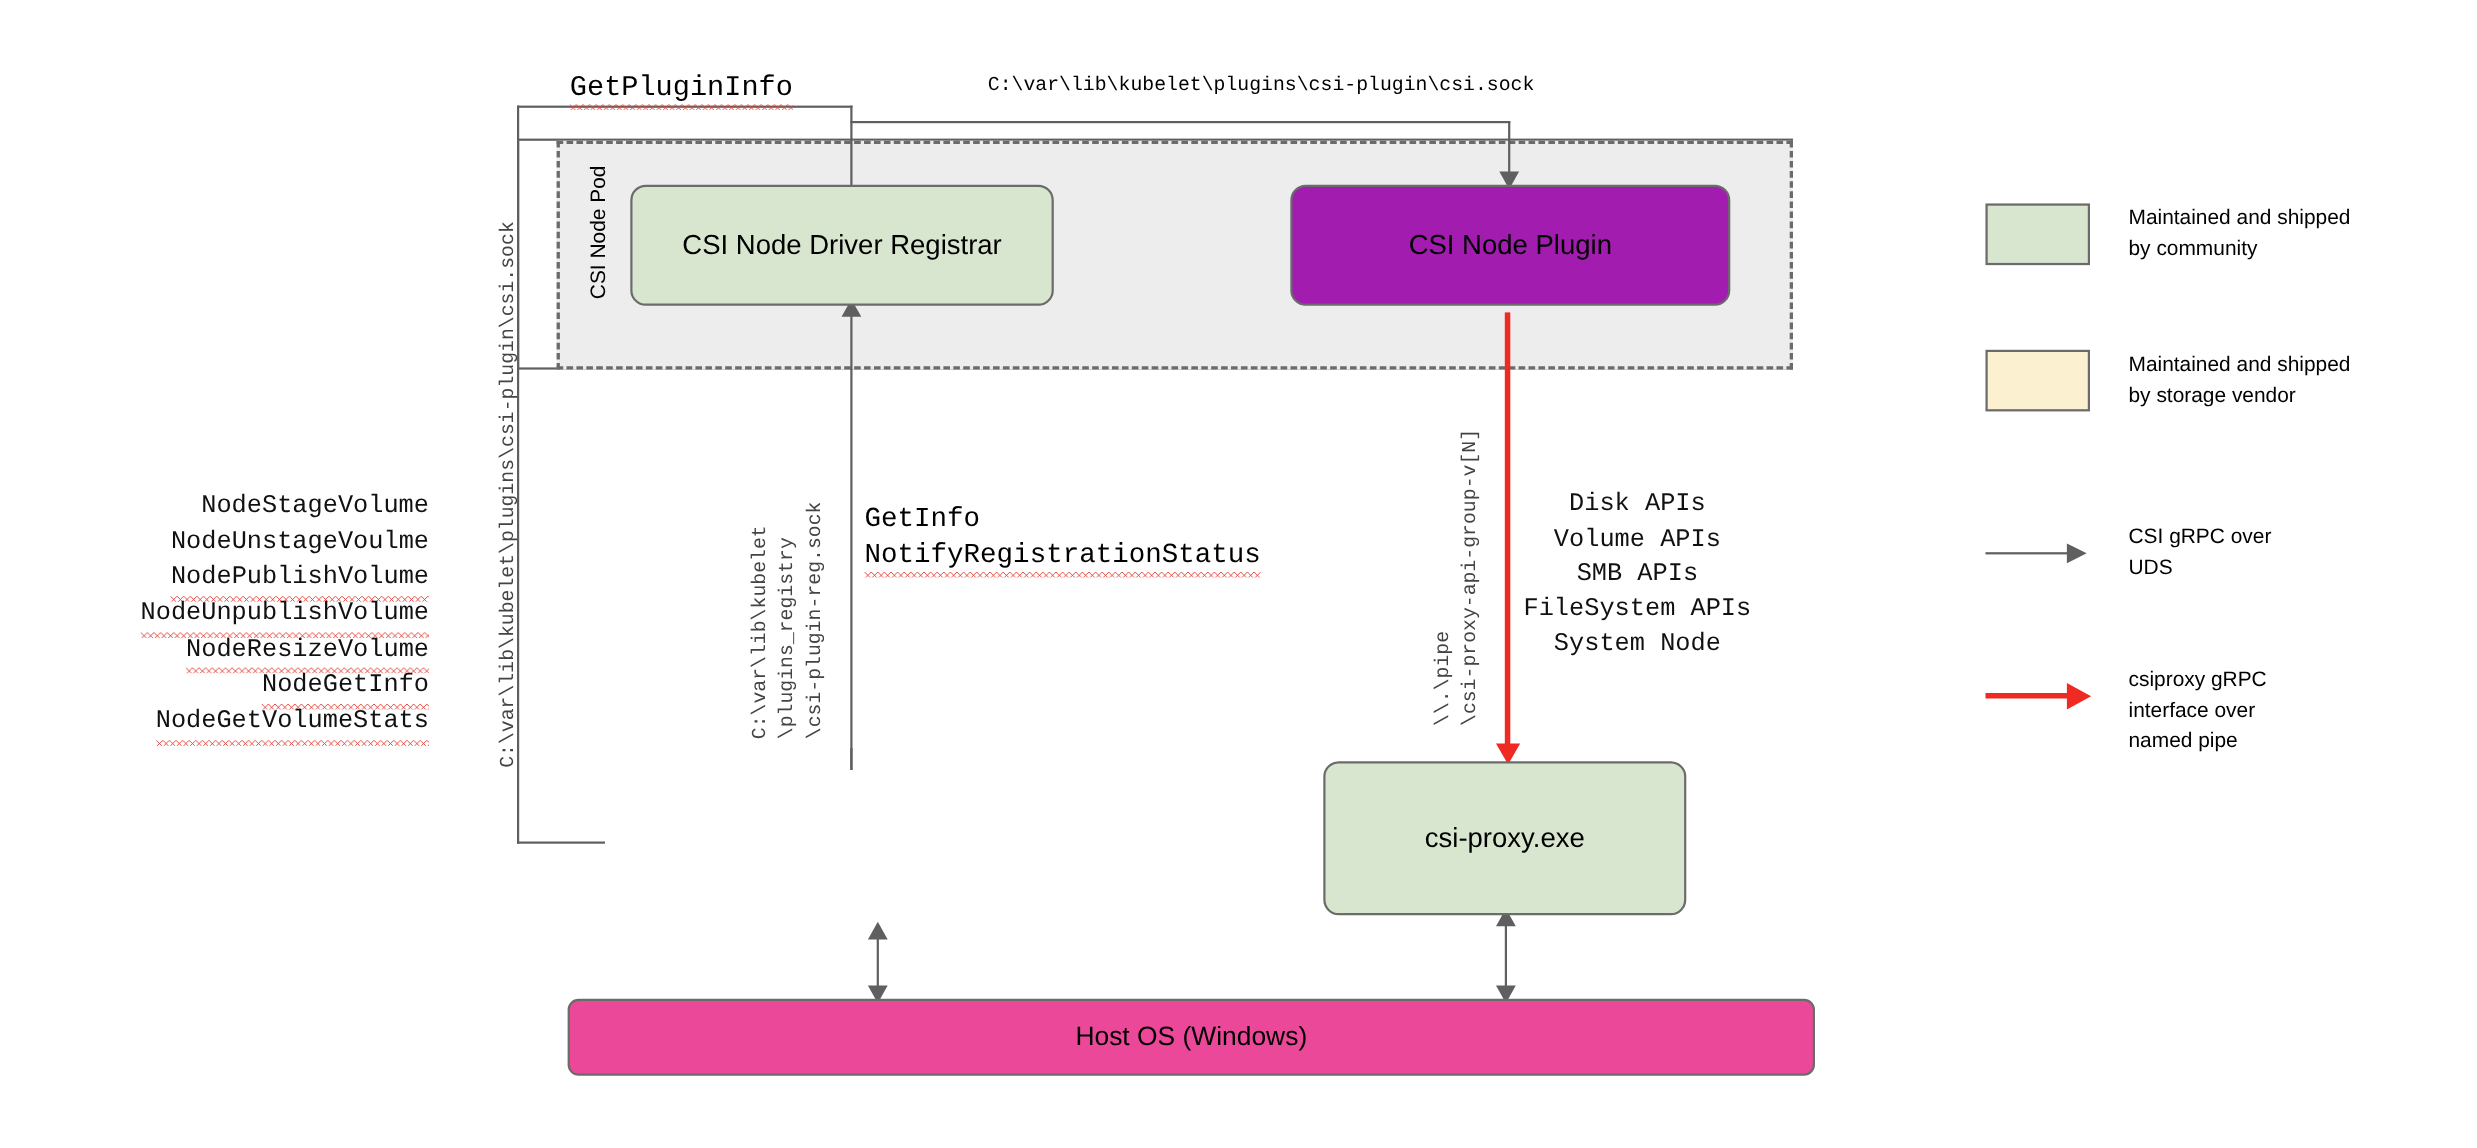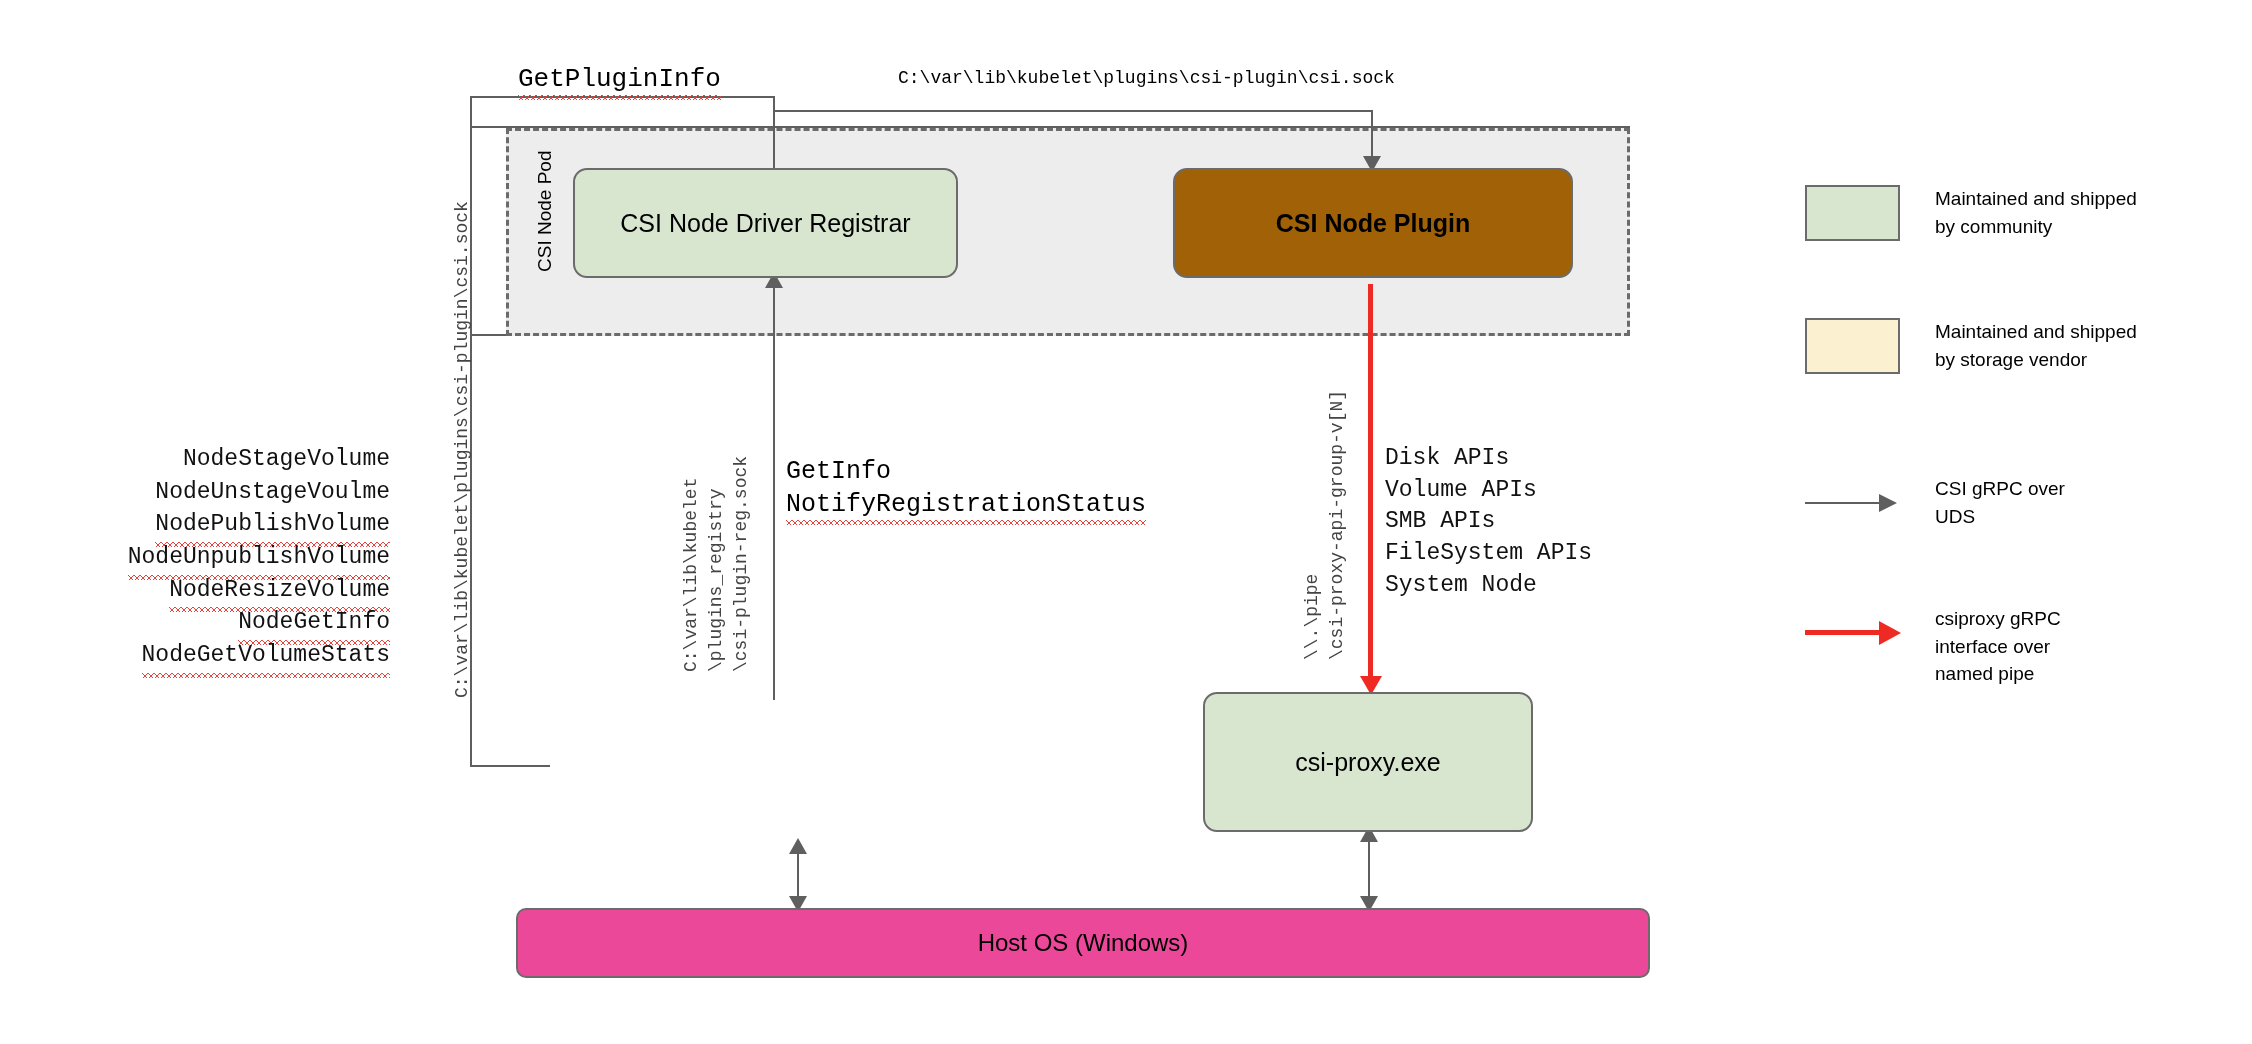--- a/index.html
+++ b/index.html
@@ -29,21 +29,21 @@
     align-items: center;
     justify-content: center;
     text-align: center;
     font-family: "Liberation Sans", sans-serif;
     font-size: 25px;
     line-height: 1.32;
     color: #000;
     z-index: 6;
   }
   .green  { background: #d8e6d0; }
-  .yellow { background: #a16207; font-weight: bold; }
+  .yellow { background: #a21caf; }
   .blue   { background: #ec4899; border-radius: 10px; }
 
   
   .node-outline {
     position: absolute;
     box-sizing: border-box;
     border: 2px solid #5f5f5f;
     background: transparent;
     z-index: 1;
   }
@@ -292,21 +292,21 @@
   <div id="node-api-list" style="left:60px; top:443px; width:330px;">
       <div><span>NodeStageVolume</span></div>
       <div><span>NodeUnstageVoulme</span></div>
       <div><span class="squig">NodePublishVolume</span></div>
       <div><span class="squig">NodeUnpublishVolume</span></div>
       <div><span class="squig">NodeResizeVolume</span></div>
       <div><span class="squig">NodeGetInfo</span></div>
       <div><span class="squig">NodeGetVolumeStats</span></div>
     </div>
 
-  <div id="proxy-api-list" style="left:1385px; top:443px;">
+  <div id="proxy-api-list" style="left:1385px; top:443px;text-align:center;">
       <div>Disk APIs</div>
       <div>Volume APIs</div>
       <div>SMB APIs</div>
       <div>FileSystem APIs</div>
       <div>System Node</div>
     </div>
 
   <div id="legend" style="left:1805px; top:185px; width:400px; height:520px;">
       <div class="legend-row" style="top: 0px; left: 0px;">
         <div class="legend-swatch" style="background: rgb(216, 230, 208);"></div>

